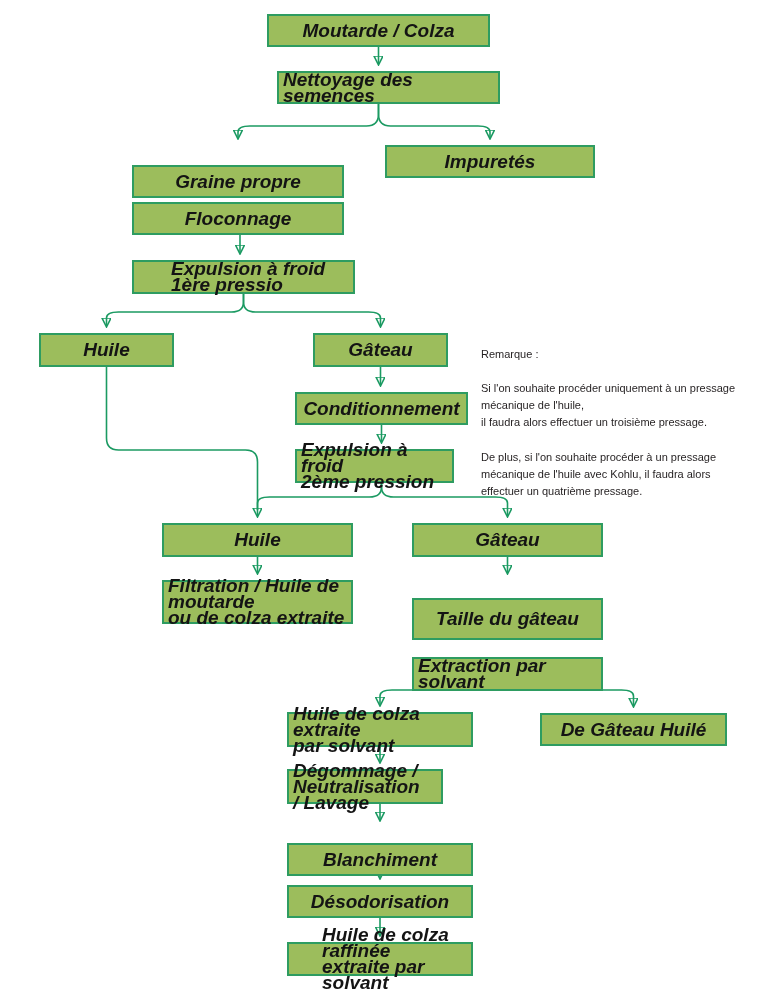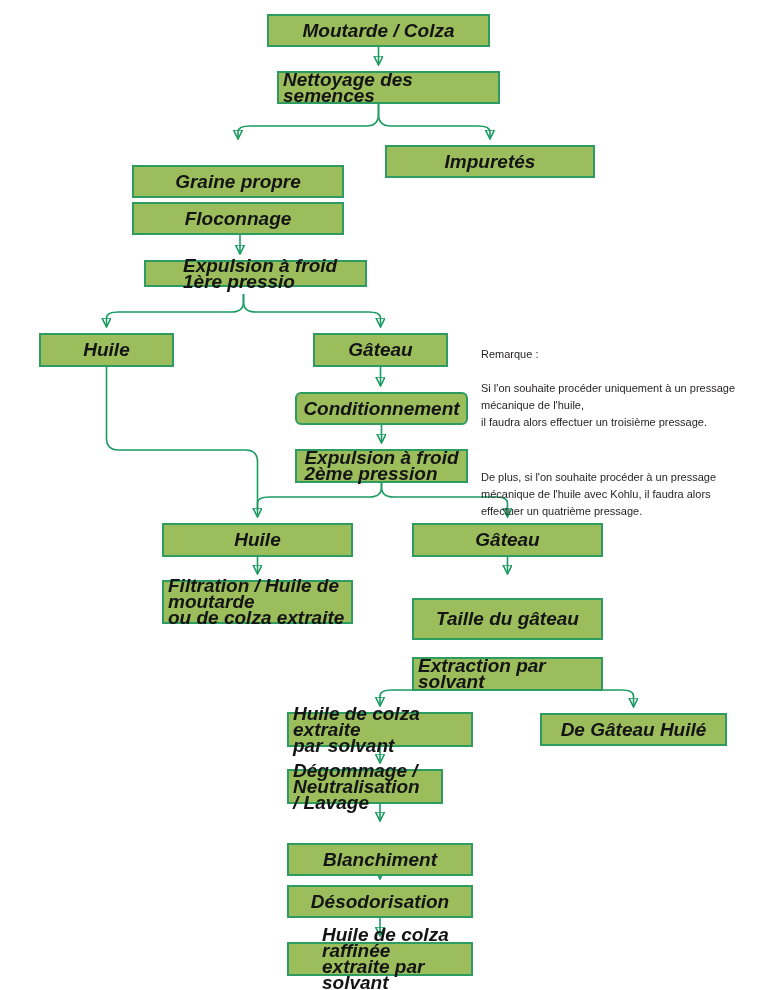--- a/index.html
+++ b/index.html
@@ -23,21 +23,21 @@
     line-height:16px;
     white-space:pre-line;
     padding:1px 4px;
     font-style:italic;
   }
   .note{
     position:absolute;left:481px;top:329px;width:299px;
     font-size:11px;line-height:17px;color:#231f20;
     white-space:pre-line;
   }
-  .note .para2{margin-top:21px;}
+  .note .para2{margin-top:1px;}
 </style>
 </head>
 <body>
 
 <div class="canvas">
 
   <svg class="edges" viewBox="0 0 780 990">
     <defs>
       <marker id="arrow" markerUnits="userSpaceOnUse" markerWidth="10" markerHeight="10" refX="8" refY="4.5" orient="auto">
         <path d="M0,0 L9,4.5 L0,9 Z" stroke="none" fill="#1B9A62"></path>
@@ -64,25 +64,25 @@
     <path d="M380,804 V820" marker-end="url(#arrow)"></path>
     <path d="M380,860 V878" marker-end="url(#arrow)"></path>
     <path d="M380,918 V935" marker-end="url(#arrow)"></path>
   </svg>
 
   <div class="node" style="left:267px;top:14px;width:223px;height:33px;">Moutarde / Colza</div>
   <div class="node" style="left:267px;top:71px;width:223px;height:33px;margin-left:10px;">Nettoyage des semences</div>
   <div class="node" style="left:132px;top:145px;width:212px;height:33px;margin-top:20px;">Graine propre</div>
   <div class="node" style="left:132px;top:202px;width:212px;height:33px;">Floconnage</div>
   <div class="node" style="left:385px;top:145px;width:210px;height:33px;">Impuretés</div>
-  <div class="node" style="left:144px;top:260px;width:223px;height:27px;padding-left:37px;">Expulsion à froid 1ère pressio</div>
+  <div class="node" style="left:132px;top:260px;width:223px;height:34px;padding-left:37px;">Expulsion à froid 1ère pressio</div>
   <div class="node" style="left:39px;top:333px;width:135px;height:34px;">Huile</div>
   <div class="node" style="left:313px;top:333px;width:135px;height:34px;">Gâteau</div>
-  <div class="node" style="left:295px;top:392px;width:173px;height:33px;border-radius:6px;">Conditionnement</div>
-  <div class="node" style="left:295px;top:449px;width:173px;height:34px;">Expulsion à froid
+  <div class="node" style="left:295px;top:392px;width:173px;height:33px;">Conditionnement</div>
+  <div class="node" style="left:295px;top:449px;width:159px;height:34px;">Expulsion à froid
 2ème pression</div>
   <div class="node" style="left:162px;top:523px;width:191px;height:34px;">Huile</div>
   <div class="node" style="left:412px;top:523px;width:191px;height:34px;">Gâteau</div>
   <div class="node" style="left:162px;top:580px;width:191px;height:44px;">Filtration / Huile de moutarde
 ou de colza extraite</div>
   <div class="node" style="left:412px;top:598px;width:191px;height:42px;">Taille du gâteau</div>
   <div class="node" style="left:412px;top:657px;width:191px;height:34px;">Extraction par solvant</div>
   <div class="node" style="left:287px;top:712px;width:186px;height:35px;">Huile de colza extraite
 par solvant</div>
   <div class="node" style="left:540px;top:713px;width:187px;height:33px;">De Gâteau Huilé</div>

